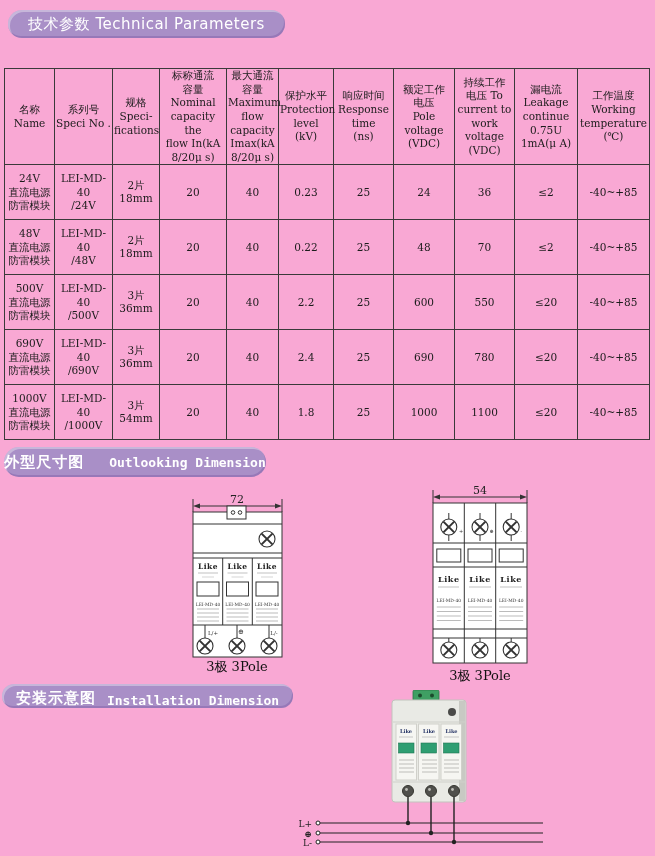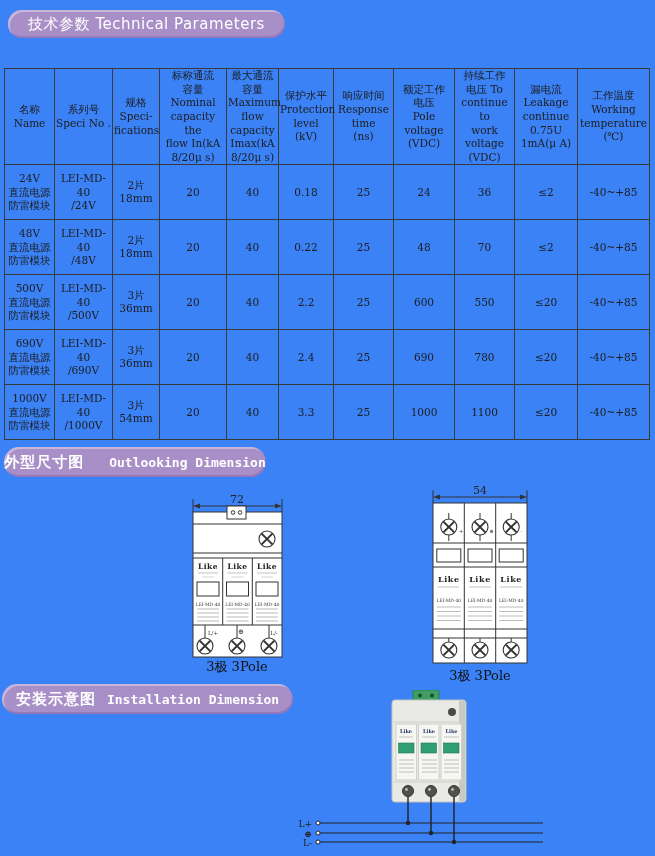--- a/index.html
+++ b/index.html
@@ -1,23 +1,23 @@
 <!DOCTYPE html>
 <html style="--banner: #a98fc7; --green: #2f9e72;"><head>
 <meta charset="utf-8">
 <style>
   html,body{margin:0;padding:0;background:#fff;}
-  .page{position:relative;width:655px;height:856px;background:#3b82f6;overflow:hidden;
+  .page{position:relative;width:655px;height:856px;background:#f9a8d4;overflow:hidden;
         font-family:"DejaVu Serif",serif;color:#222;}
   .banner{position:absolute;background:var(--banner,#a98fc7);color:#fff;border-radius:16px;
           display:flex;align-items:center;justify-content:center;
           box-shadow:inset 2px 2px 0 rgba(255,255,255,.35), inset -1px -2px 0 rgba(110,70,150,.30);}
   .b1{left:8px;top:10px;width:277px;height:28px;font:15px "DejaVu Sans",sans-serif;letter-spacing:.5px;}
   .b2{left:4px;top:447px;width:262px;height:30px;gap:14px;}
-  .b3{left:2px;top:684px;width:291px;height:30px;}
+  .b3{left:2px;top:684px;width:291px;height:24px;align-items:flex-end;}
   .banner .zh{font:bold 15px "DejaVu Sans",sans-serif;letter-spacing:1px;}
   .banner .en{font:bold 13px "DejaVu Sans Mono",monospace;margin-left:11px;}
   table.ptable{position:absolute;left:4px;top:68px;width:645px;border-collapse:collapse;table-layout:fixed;}
   table.ptable td{border:1px solid #3a3a3a;text-align:center;vertical-align:middle;
                   white-space:pre-line;padding:0 1px;font-size:10.5px;line-height:1.3;color:#1c1c1c;}
   table.ptable thead td{height:92px;}
   table.ptable tbody td{height:54px;}
   svg text{font-family:"DejaVu Serif",serif;}
   .dimtxt{font-size:11px;fill:#222;}
   .cap{font-size:13px;fill:#111;}
@@ -84,21 +84,21 @@
 Response
 time
 (ns)</td>
           <td>额定工作
 电压
 Pole
 voltage
 (VDC)</td>
           <td>持续工作
 电压 To
-continue to
+current to
 work
 voltage
 (VDC)</td>
           <td>漏电流
 Leakage
 continue
 0.75U
 1mA(μ A)</td>
           <td>工作温度
 Working
@@ -110,21 +110,21 @@
         <tr>
           <td>24V
 直流电源
 防雷模块</td>
           <td>LEI-MD-40
 /24V</td>
           <td>2片
 18mm</td>
           <td>20</td>
           <td>40</td>
-          <td>0.18</td>
+          <td>0.23</td>
           <td>25</td>
           <td>24</td>
           <td>36</td>
           <td>≤2</td>
           <td>-40~+85</td>
         </tr>
         <tr>
           <td>48V
 直流电源
 防雷模块</td>
@@ -178,21 +178,21 @@
         <tr>
           <td>1000V
 直流电源
 防雷模块</td>
           <td>LEI-MD-40
 /1000V</td>
           <td>3片
 54mm</td>
           <td>20</td>
           <td>40</td>
-          <td>3.3</td>
+          <td>1.8</td>
           <td>25</td>
           <td>1000</td>
           <td>1100</td>
           <td>≤20</td>
           <td>-40~+85</td>
         </tr>
       </tbody>
     </table>
 
   <div class="banner b2">

